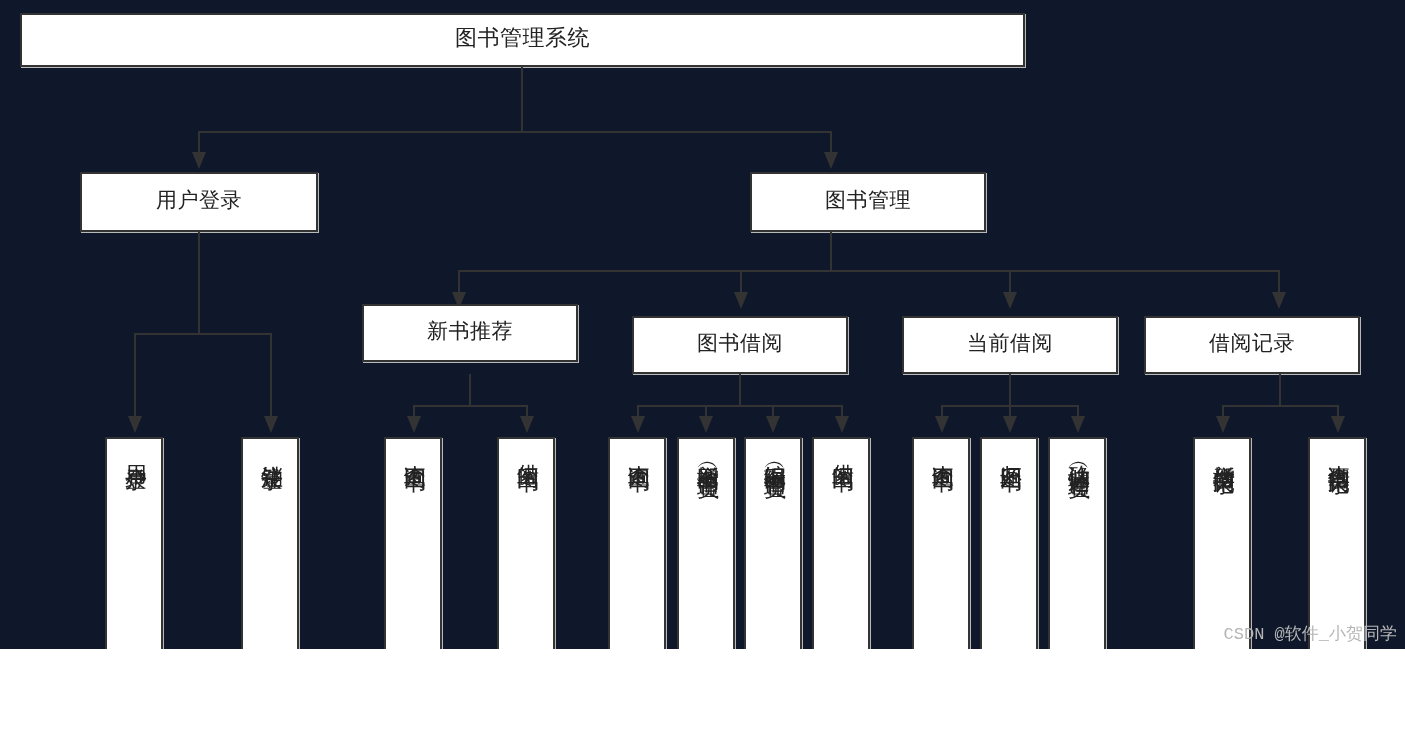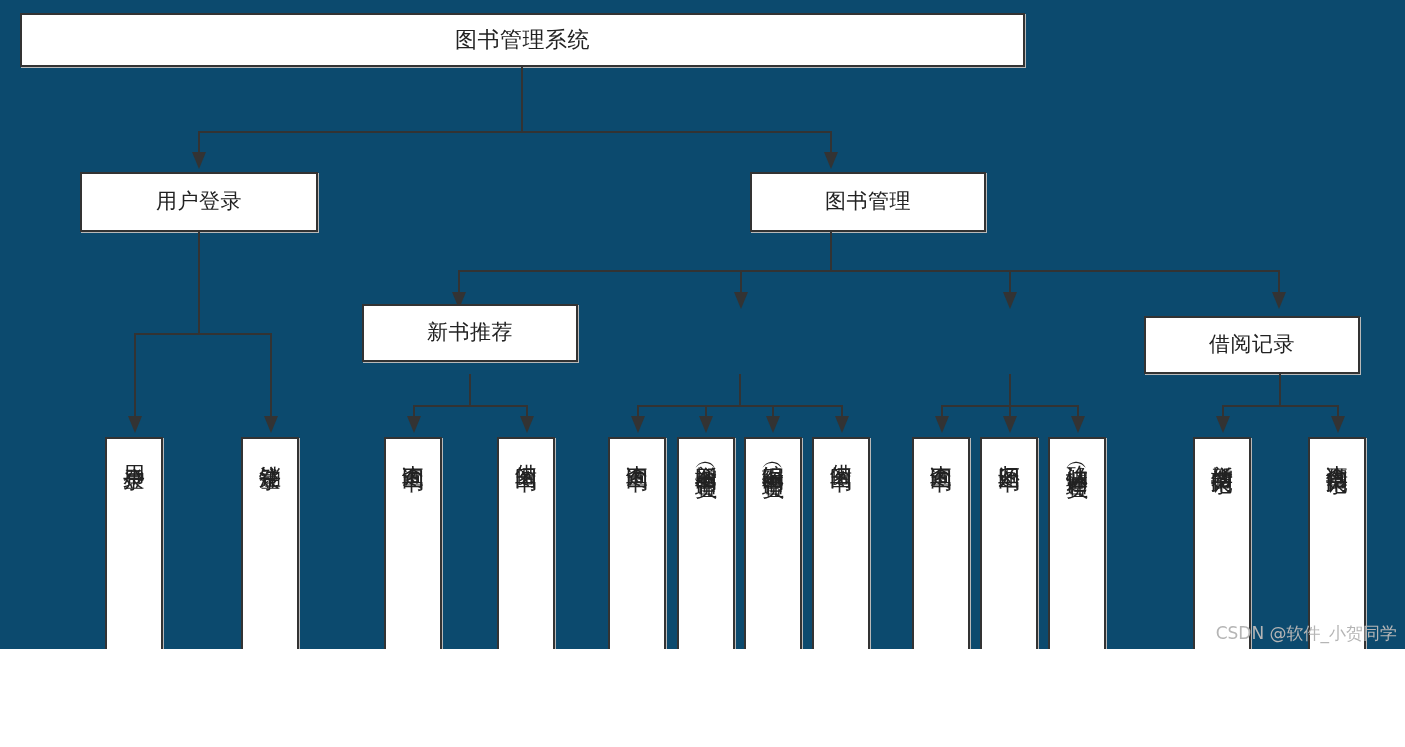--- a/index.html
+++ b/index.html
@@ -7,22 +7,23 @@
     padding: 0;
     background: #ffffff;
   }
   body {
     font-family: "DejaVu Sans", "Liberation Sans", sans-serif;
   }
   #canvas {
     position: relative;
     width: 1405px;
     height: 649px;
-    background: #0c4a6e;
+    background: #0f172a;
     overflow: hidden;
+    font-family: Liberation Mono, monospace;
   }
 
   
   .node {
     position: absolute;
     box-sizing: border-box;
     background: #ffffff;
     border: 2px solid #333333;
     box-shadow: 1px 1px 0 0 #b9b9b9;
     display: flex;
@@ -129,20 +130,26 @@
   <div class="vline" style="left:740px; top:270px; height:26px;"></div>
   <div class="arrow" style="left:734px; top:292px;"></div>
   <div class="vline" style="left:1009px; top:270px; height:26px;"></div>
   <div class="arrow" style="left:1003px; top:292px;"></div>
   <div class="vline" style="left:1278px; top:270px; height:26px;"></div>
   <div class="arrow" style="left:1272px; top:292px;"></div>
 
   <div class="node horiz" style="left:362px; top:304px; width:216px; height:58px;">
     <span class="label">新书推荐</span>
   </div>
+  <div class="node horiz" style="left:632px; top:316px; width:216px; height:58px;">
+    <span class="label">图书借阅</span>
+  </div>
+  <div class="node horiz" style="left:902px; top:316px; width:216px; height:58px;">
+    <span class="label">当前借阅</span>
+  </div>
   <div class="node horiz" style="left:1144px; top:316px; width:216px; height:58px;">
     <span class="label">借阅记录</span>
   </div>
 
   <div class="vline" style="left:469px; top:374px; width:2px; height:31px;"></div>
   <div class="hline" style="left:413px; top:405px; width:113px;"></div>
   <div class="vline" style="left:413px; top:405px; height:15px;"></div>
   <div class="arrow" style="left:407px; top:416px;"></div>
   <div class="vline" style="left:526px; top:405px; height:15px;"></div>
   <div class="arrow" style="left:520px; top:416px;"></div>

